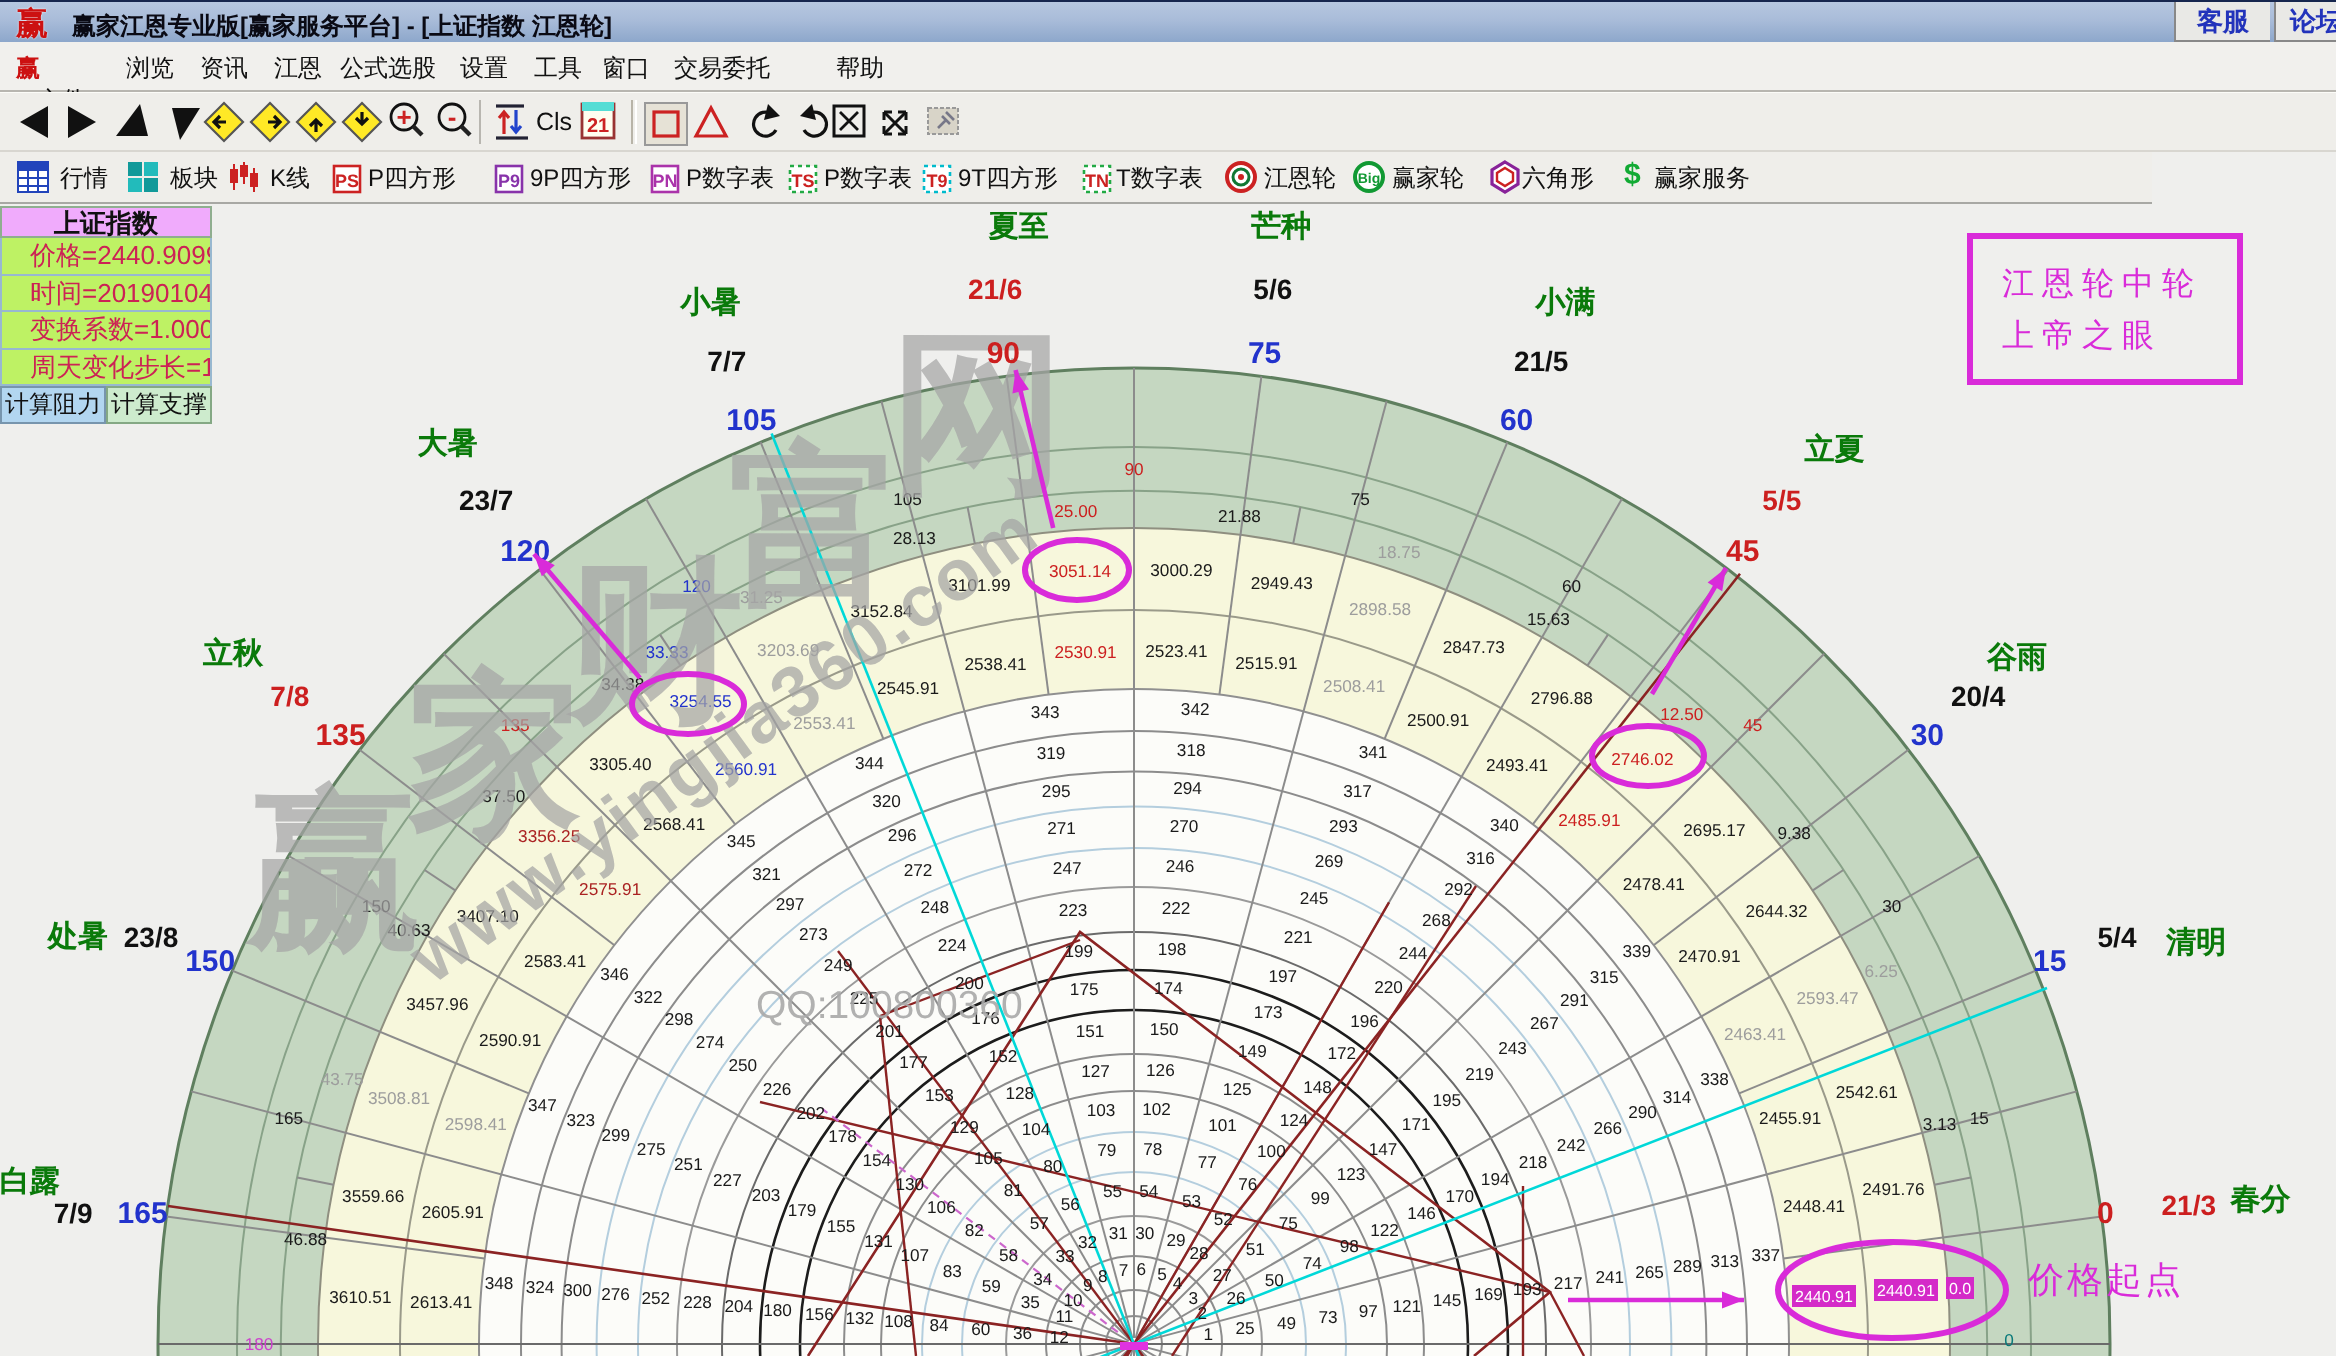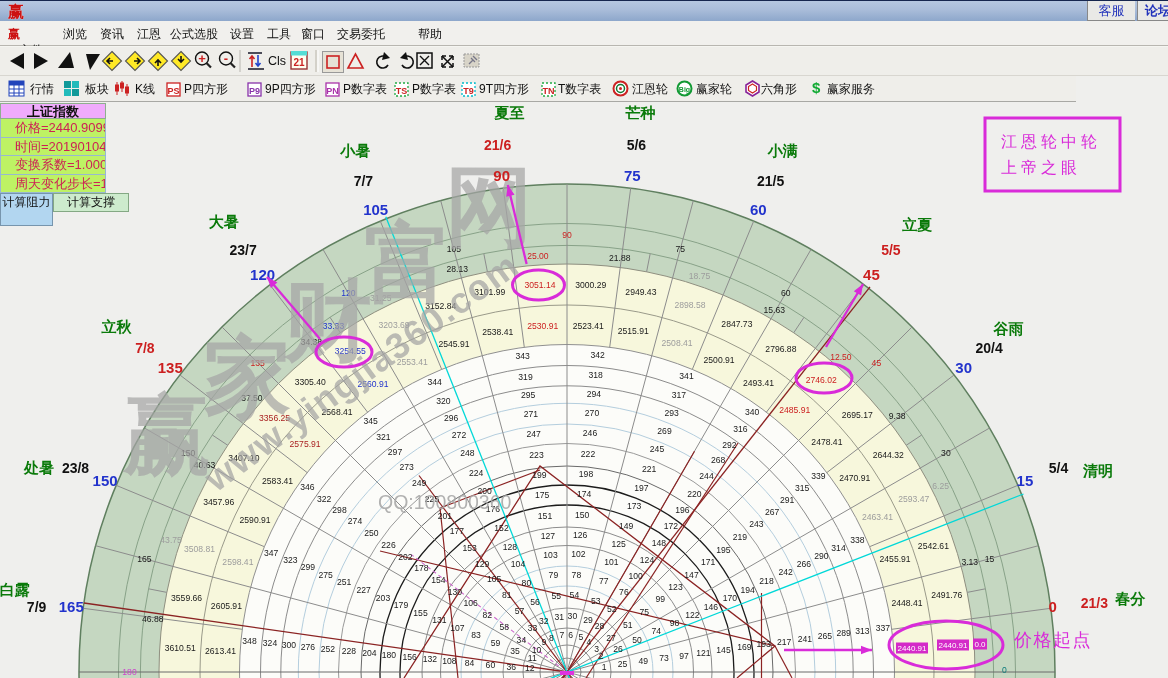--- a/index.html
+++ b/index.html
@@ -9,26 +9,27 @@
 .menubar span{position:absolute;top:5px}
 .toolbar1{position:absolute;left:0;top:46px;width:1168px;height:30px;background:#efeeea;border-bottom:1px solid #d8d6d0}
 .toolbar2{position:absolute;left:0;top:76px;width:1076px;height:26px;background:#efeeea;border-bottom:1px solid #a8a8a4;font-size:12px;color:#111}
 .toolbar2 span{position:absolute;top:5px}
 .toolbar2 svg{position:absolute;top:4px}
 .chart{position:absolute;left:0;top:102px;width:1168px;height:576px}
 .panel{position:absolute;left:0;top:103px;width:106px;font-size:13px}
 .panel .hd{background:#f0abfc;border:1px solid #8fae8f;color:#111;text-align:center;height:16px;line-height:15px;font-weight:bold}
 .panel .row{background:#bef264;border:1px solid #98b8d0;border-top:none;color:#cc2255;height:18.5px;line-height:17.5px;padding-left:14px;white-space:nowrap;overflow:hidden}
 .panel .btns{height:19px}
-.panel .b1{position:absolute;left:0;width:53px;height:33px;background:#b2d6f0;border:1px solid #7795ad;color:#111;text-align:center;line-height:17px;font-size:12px;white-space:nowrap}
-.panel .b2{position:absolute;left:53px;width:76px;height:19px;background:#cdebcd;border:1px solid #84a884;color:#111;text-align:center;line-height:17px;font-size:12px;white-space:nowrap}
+.panel .b1{position:absolute;left:0;width:53px;height:19px;background:#b2d6f0;border:1px solid #7795ad;color:#111;text-align:center;line-height:17px;font-size:12px;white-space:nowrap}
+.panel .b2{position:absolute;left:53px;width:53px;height:19px;background:#cdebcd;border:1px solid #84a884;color:#111;text-align:center;line-height:17px;font-size:12px;white-space:nowrap}
 </style></head><body>
 <div class="titlebar">
     <div class="ticon">赢</div>
-    <div style="position:absolute;left:1087px;top:0;width:48px;height:20px;background:#e9e9e6;border-left:1px solid #888;border-bottom:1px solid #888;color:#2233bb;font-size:13px;font-weight:normal;text-align:center;line-height:19px">客服</div>
+    <span class="txt">赢家江恩专业版[赢家服务平台] - [上证指数 江恩轮]</span>
+    <div style="position:absolute;left:1087px;top:0;width:48px;height:20px;background:#e9e9e6;border-left:1px solid #888;border-bottom:1px solid #888;color:#2233bb;font-size:13px;font-weight:bold;text-align:center;line-height:19px">客服</div>
     <div style="position:absolute;left:1137px;top:0;width:41px;height:20px;background:#e9e9e6;border-left:1px solid #888;border-bottom:1px solid #888;color:#2233bb;font-size:13px;font-weight:bold;text-align:center;line-height:19px;overflow:hidden">论坛</div>
   </div>
 <div class="menubar">
     <span style="left:8px;color:#cc1111;font-weight:bold;">赢</span>
     <span style="left:19px;margin-top:16px;">文件</span>
     <span style="left:63px;">浏览</span>
     <span style="left:100px;font-family:Liberation Serif, serif;">资讯</span>
     <span style="left:137px;">江恩</span>
     <span style="left:170px;">公式选股</span>
     <span style="left:230px;">设置</span>

